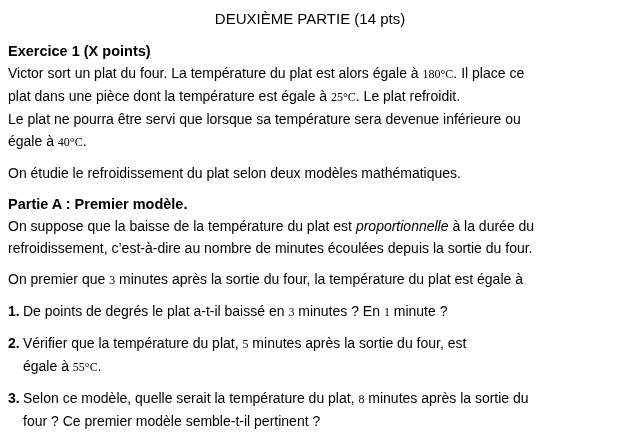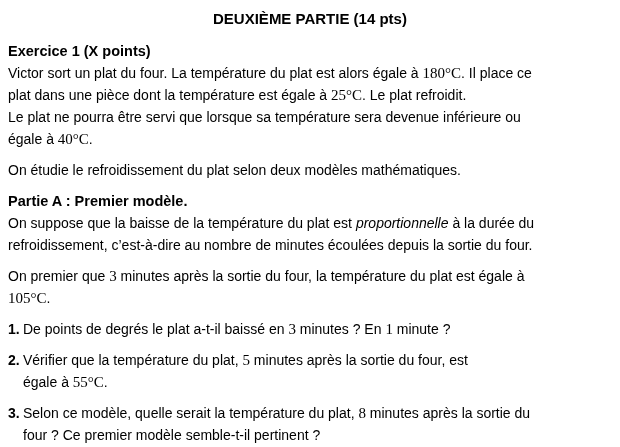--- a/index.html
+++ b/index.html
@@ -14,36 +14,36 @@
     box-sizing: border-box;
     padding: 8px 8px 0 8px;
     color: #000000;
     font-family: "Liberation Sans", "DejaVu Sans", sans-serif;
     font-size: 14px;
     line-height: 22px;
     -webkit-font-smoothing: antialiased;
   }
   .doc-title {
     font-size: 15px;
-    font-weight: bold;
+    font-weight: normal;
     text-align: center;
     margin: 0 0 10px 0;
   }
   .heading {
     font-size: 14.5px;
     font-weight: bold;
     margin: 0;
   }
   .para {
     margin: 0 0 9px 0;
   }
   .line { display: block; }
   .seg-math {
     font-family: "Liberation Serif", "DejaVu Serif", serif;
-    font-size: 15px;
+    font-size: 12px;
   }
   .seg-italic { font-style: italic; }
   .questions {
     list-style: none;
     margin: 0;
     padding: 0;
   }
   .question {
     display: flex;
     align-items: flex-start;
@@ -78,21 +78,20 @@
 
   <h2 class="heading">Partie A : Premier modèle.</h2>
 
   <p class="para">
       <span class="line"><span>On suppose que la baisse de la température du plat est </span><span class="seg-italic">proportionnelle</span><span> à la durée du</span></span>
       <span class="line"><span>refroidissement, c’est-à-dire au nombre de minutes écoulées depuis la sortie du four.</span></span>
     </p>
 
   <p class="para">
       <span class="line"><span>On premier que </span><span class="seg-math">3</span><span> minutes après la sortie du four, la température du plat est égale à</span></span>
-      <span class="line"><span class="seg-math">105°C</span><span>.</span></span>
     </p>
 
   <ol class="questions">
     <li class="question">
       <span class="q-marker">1.</span>
       <span class="q-text">
           <span class="line"><span>De points de degrés le plat a-t-il baissé en </span><span class="seg-math">3</span><span> minutes ? En </span><span class="seg-math">1</span><span> minute ?</span></span>
         </span>
     </li>
     <li class="question">

